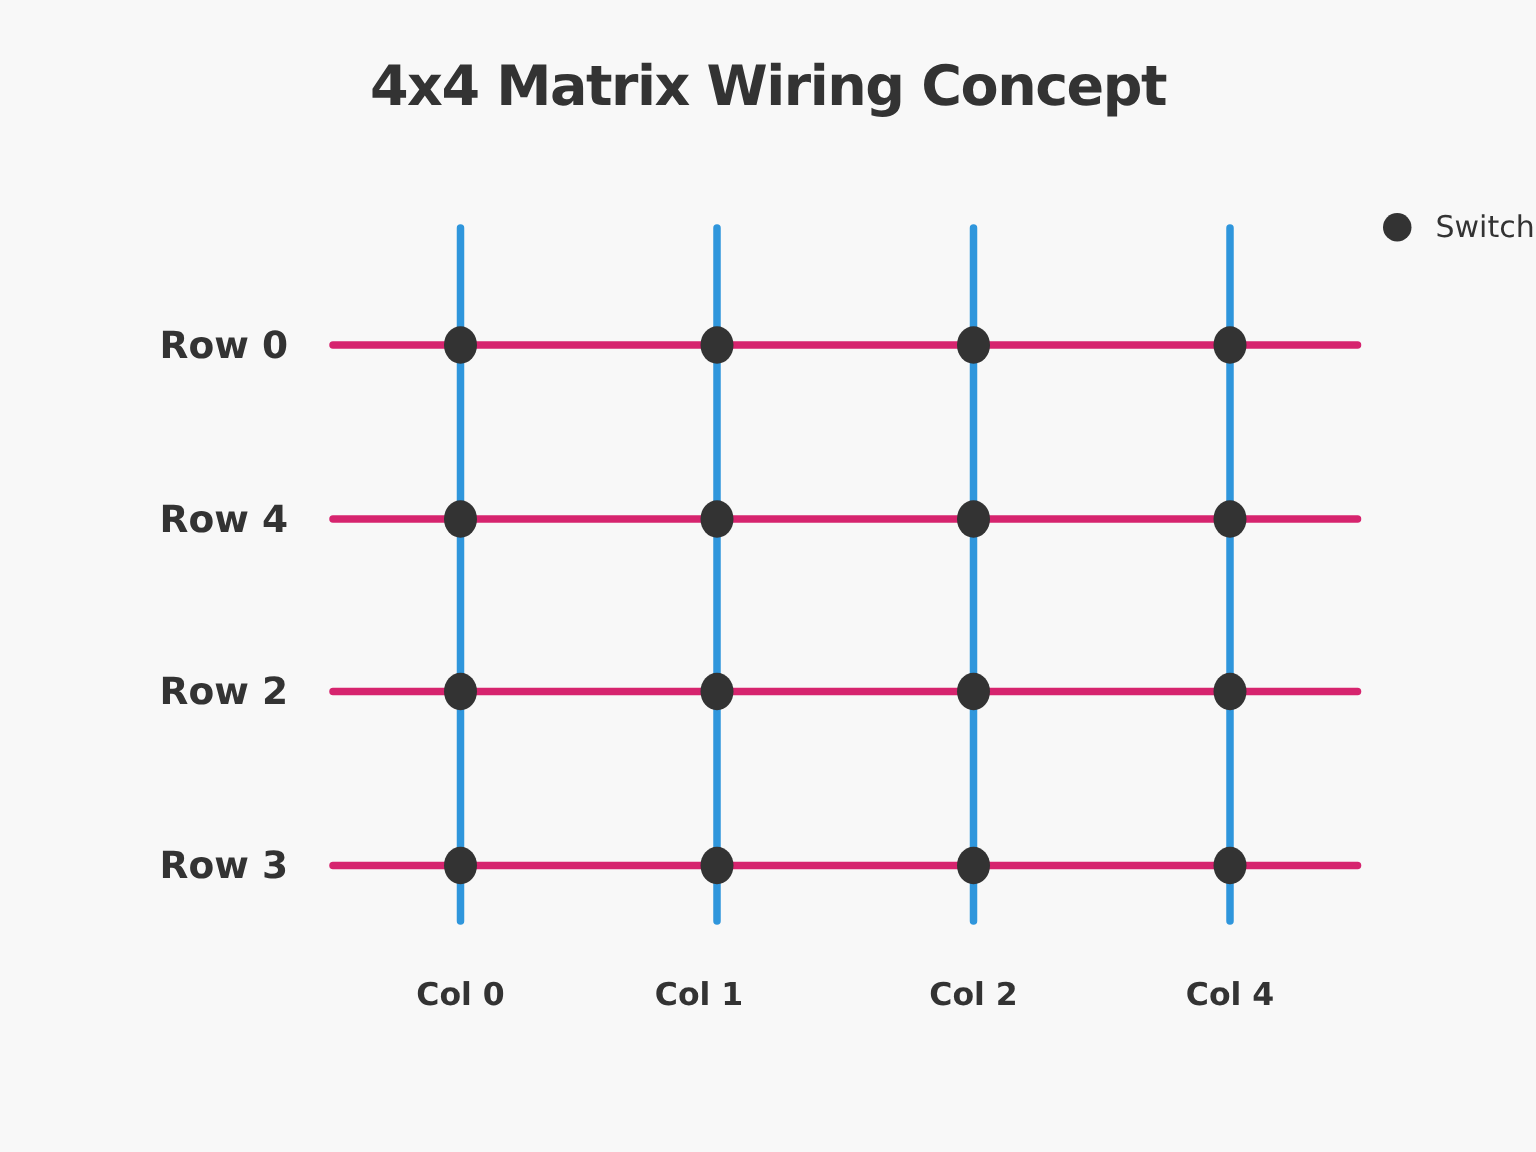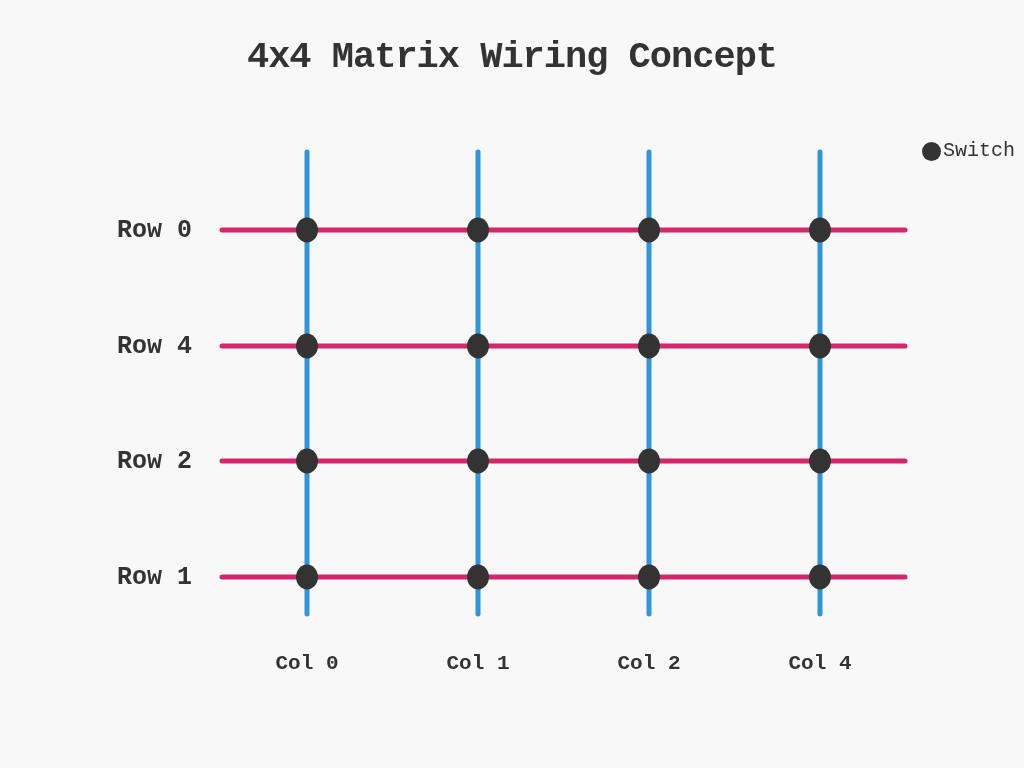--- a/index.html
+++ b/index.html
@@ -7,40 +7,39 @@
     padding: 0;
     width: 1024px;
     height: 768px;
     overflow: hidden;
     font-family: "DejaVu Sans", "Liberation Sans", sans-serif;
   }
   .canvas {
     position: relative;
     width: 1024px;
     height: 560px;
-    font-family: Liberation Mono, monospace;
   }
   .title {
     position: absolute;
     top: 36px;
     left: 0;
     width: 100%;
     margin: 0;
     text-align: center;
     font-size: 37px;
     font-weight: bold;
     letter-spacing: -1px;
   }
   .legend {
     position: absolute;
     left: 910px;
     top: 141px;
     display: flex;
     align-items: center;
-    gap: 2px;
+    gap: 16px;
     cursor: default;
     padding-left: 12px;
   }
   .legend-dot {
     width: 19px;
     height: 19px;
     border-radius: 50%;
     flex: 0 0 auto;
   }
   .legend-label {
@@ -100,25 +99,25 @@
       <ellipse cx="307" cy="577" rx="11" ry="12.5" fill="#333333"></ellipse>
       <ellipse cx="478" cy="577" rx="11" ry="12.5" fill="#333333"></ellipse>
       <ellipse cx="649" cy="577" rx="11" ry="12.5" fill="#333333"></ellipse>
       <ellipse cx="820" cy="577" rx="11" ry="12.5" fill="#333333"></ellipse>
     </svg>
 
   <div id="row-labels">
       <div class="row-label" style="top: 230px;">Row 0</div>
       <div class="row-label" style="top: 346px;">Row 4</div>
       <div class="row-label" style="top: 461px;">Row 2</div>
-      <div class="row-label" style="top: 577px;">Row 1</div>
+      <div class="row-label" style="top: 577px;">Row 3</div>
     </div>
   <div id="col-labels">
       <div class="col-label" style="left: 307px;">Col 0</div>
-      <div class="col-label" style="left: 478px;">Col 1</div>
+      <div class="col-label" style="left: 466px;">Col 1</div>
       <div class="col-label" style="left: 649px;">Col 2</div>
       <div class="col-label" style="left: 820px;">Col 4</div>
     </div>
 
   <div class="legend">
     <span class="legend-dot" style="background: rgb(51, 51, 51);"></span>
     <span class="legend-label">Switch</span>
   </div>
 </div>
 

